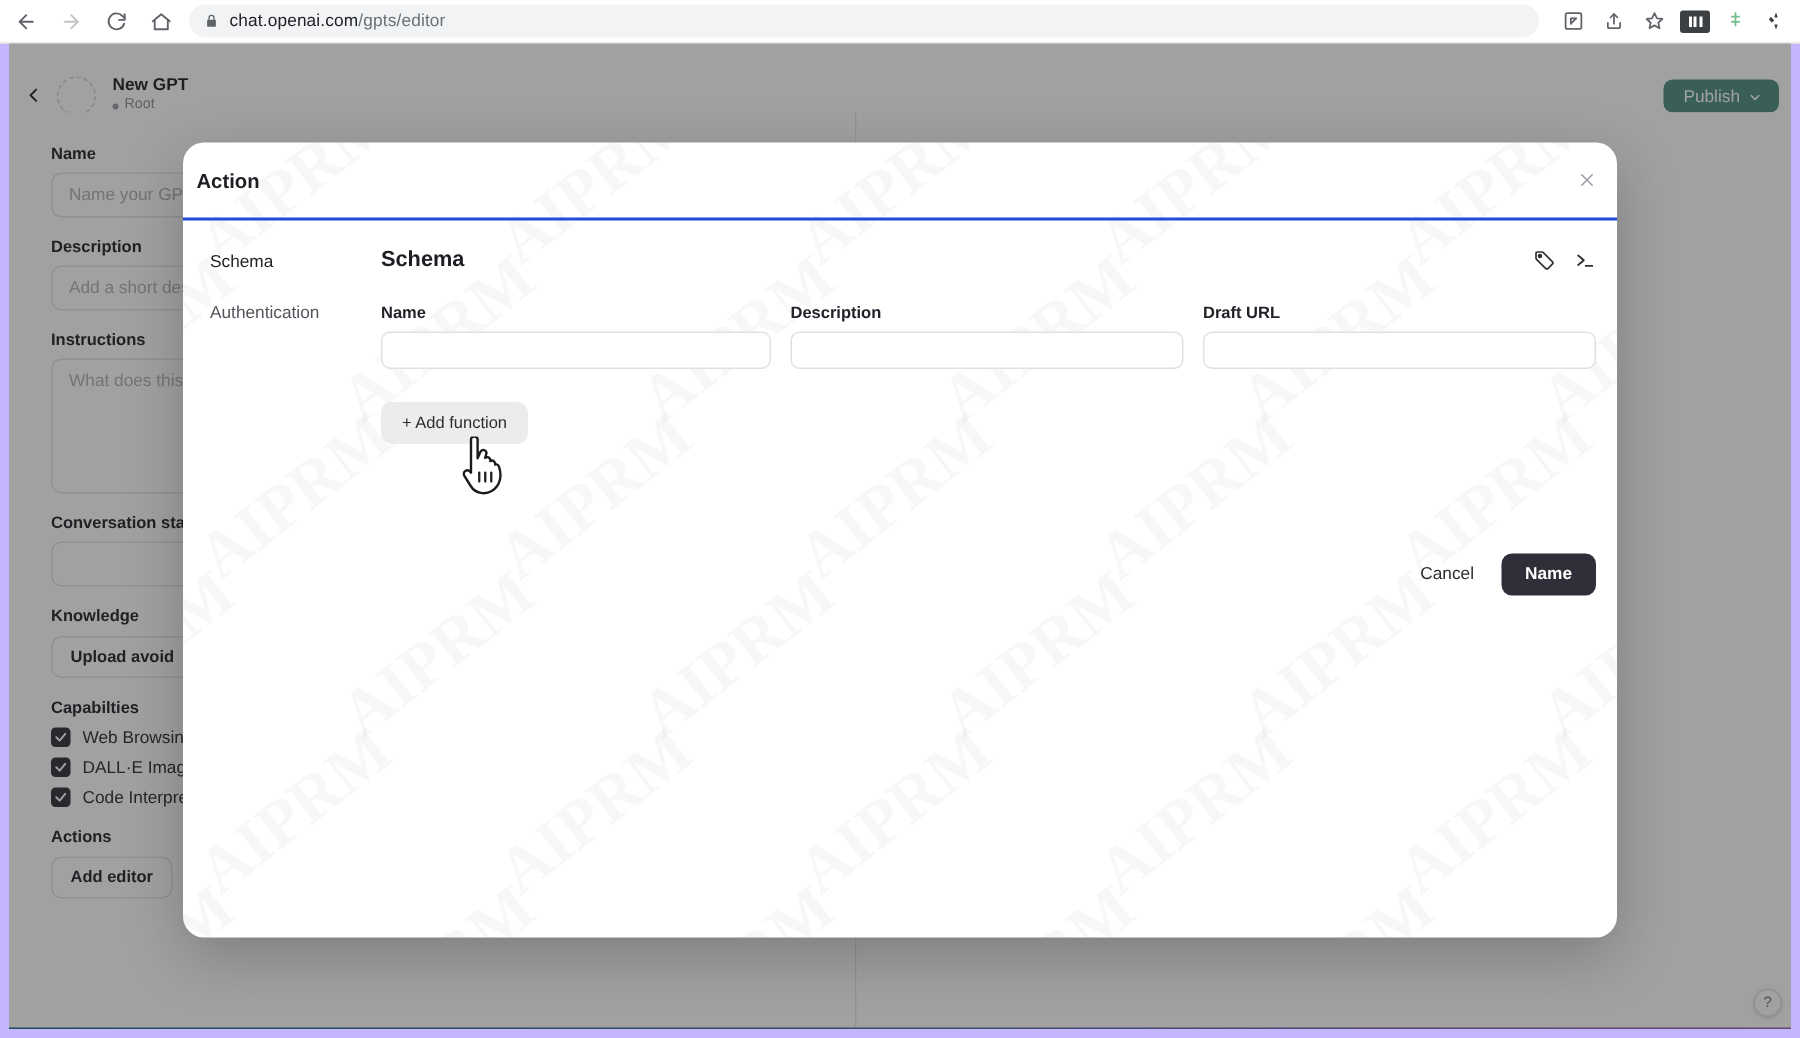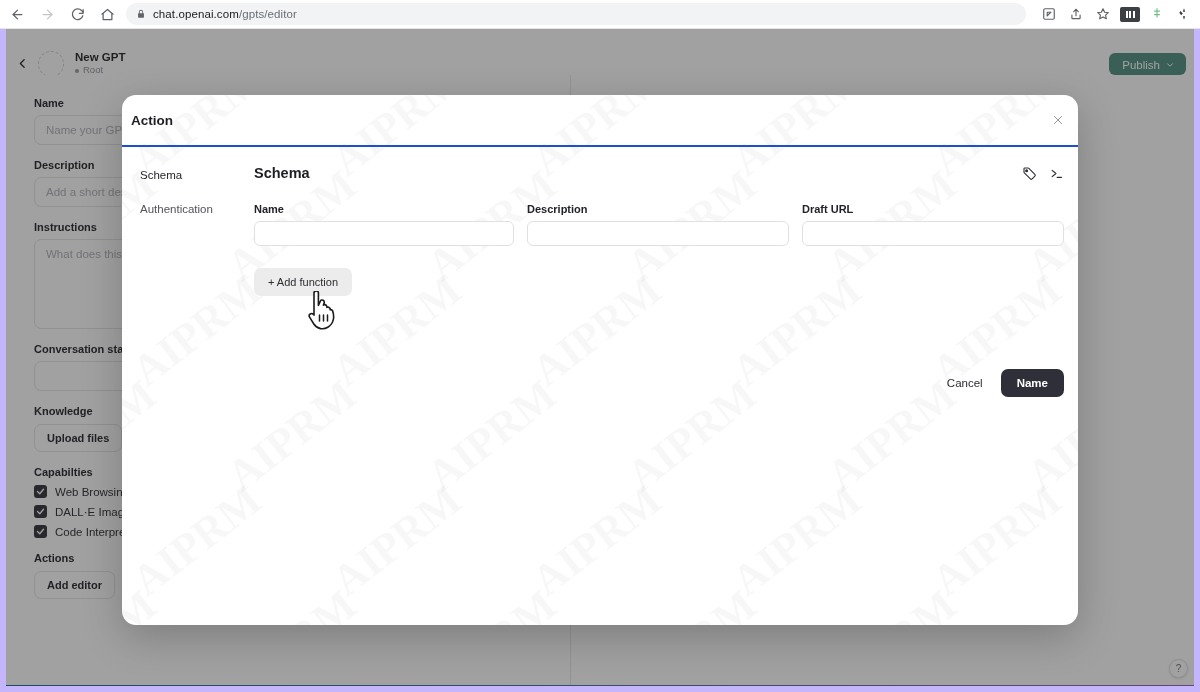--- a/index.html
+++ b/index.html
@@ -389,21 +389,21 @@
             <div class="fld-box tall">What does this GPT do? How does it behave? What should it avoid doing?</div>
           </div>
 
           <div class="fld-group">
             <div class="fld-label">Conversation starters</div>
             <div class="fld-box"></div>
           </div>
 
           <div class="fld-group">
             <div class="sec-title">Knowledge</div>
-            <div class="pill-btn">Upload files</div>
+            <div class="pill-btn">Upload avoid</div>
           </div>
 
           <div class="fld-group">
             <div class="sec-title">Capabilties</div>
             <div class="cap-row">
               <span class="cap-check">
                 <svg width="9" height="9" viewBox="0 0 24 24" fill="none" stroke="#ffffff" stroke-width="3.5" stroke-linecap="round" stroke-linejoin="round">
                     <polyline points="4 12 10 18 20 6"></polyline>
                   </svg>
               </span>

